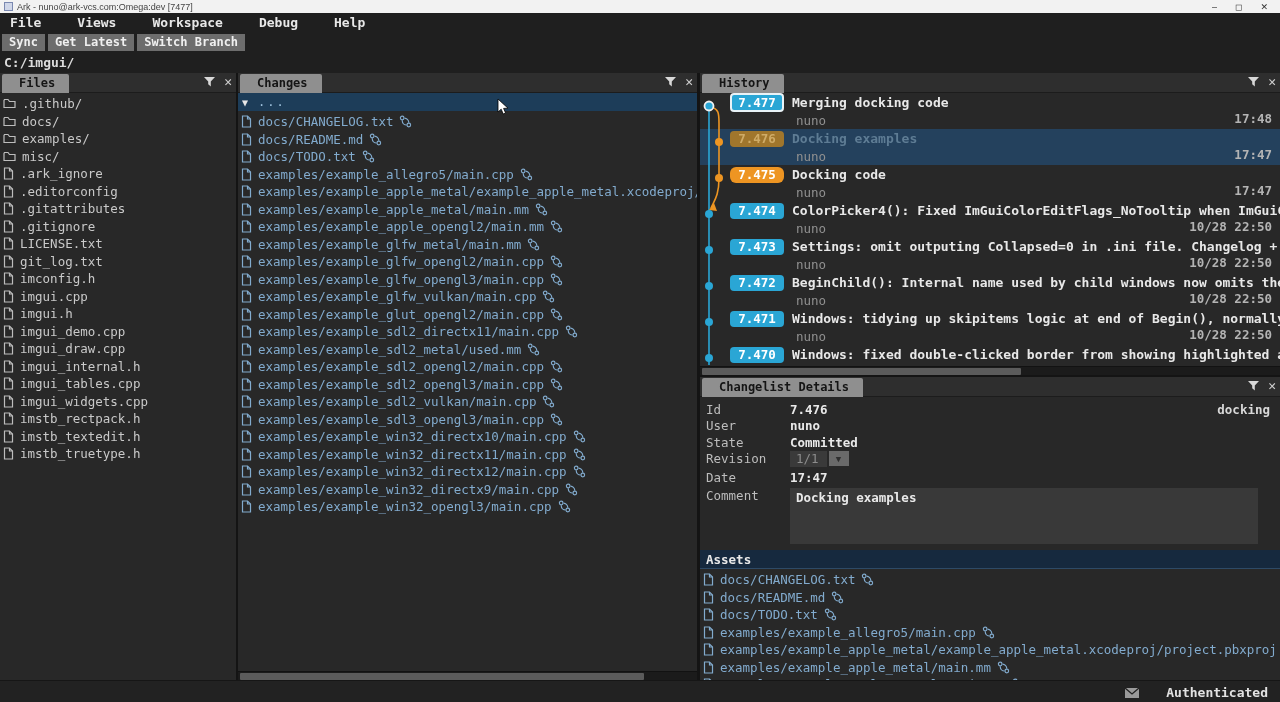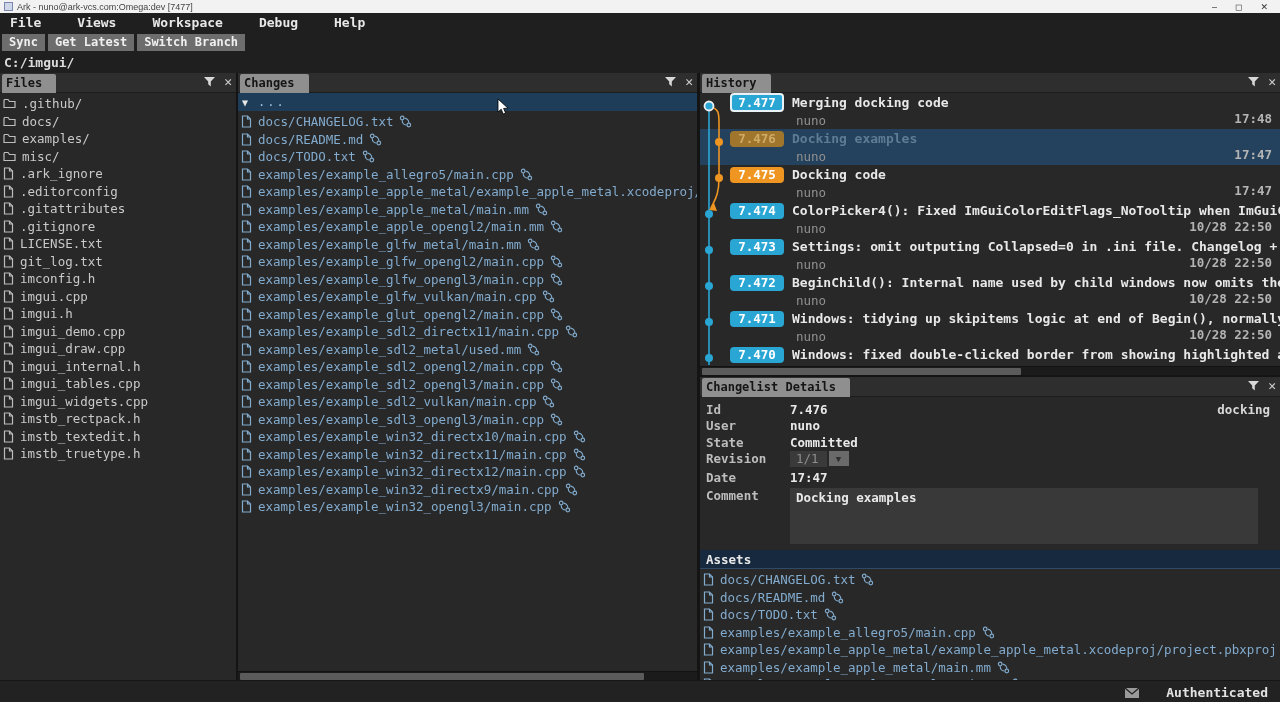--- a/index.html
+++ b/index.html
@@ -23,21 +23,21 @@
   .toolbar { height:20px; background:#1f1f1f; display:flex; align-items:center; gap:3px; padding:0 2px; }
   .tool-btn { background:#6d6d6d; color:#f0f0f0; font-size:12px; font-weight:bold;
     padding:1px 7px 2px 7px; cursor:default; }
   .pathbar { height:21px; background:#1f1f1f; color:#dcdcdc; font-size:13px; font-weight:bold;
     display:flex; align-items:center; padding:0 4px; }
 
   
   .panel { position:absolute; background:#282828; overflow:hidden; }
   .panel-header { height:20px; background:#2e2e2e; position:relative; border-bottom:1px solid #1c1c1c; }
   .panel-tab { display:inline-block; background:#8f8f8f; color:#151515; font-weight:bold;
-    font-size:12px; padding:2px 14px 3px 4px; border-radius:2px 2px 0 0; margin-left:2px; margin-top:1px; }
+    font-size:12px; padding:2px 14px 3px 17px; border-radius:2px 2px 0 0; margin-left:2px; margin-top:1px; }
   .panel-icons { position:absolute; right:4px; top:2px; display:flex; gap:8px; align-items:center; }
   .panel-icons svg { display:block; }
   .close-x { color:#cfcfcf; font-size:13px; line-height:13px; cursor:default; }
 
   
   #files-panel   { left:0;   top:60px;  width:236px; height:607px; }
   #changes-panel { left:238px; top:60px; width:459px; height:607px; }
   #history-panel { left:700px; top:60px; width:580px; height:302px; }
   #details-panel { left:700px; top:364px; width:580px; height:173px; }
   #assets-panel  { left:700px; top:537px; width:580px; height:130px; }
@@ -61,32 +61,32 @@
   .hist-body { position:relative; height:272px; overflow:hidden; }
   .hist-rows { position:absolute; left:0; top:0; width:100%; }
   .hist-row { height:36px; padding-left:30px; position:relative; }
   .hist-row.row-selected { background:#24415d; }
   .hist-line1 { height:19px; display:flex; align-items:center; }
   .hist-line2 { height:17px; display:flex; align-items:center; }
   .badge { min-width:54px; text-align:center; font-size:12.5px; font-weight:bold;
     border-radius:4px; padding:0px 6px 1px 6px; margin-right:8px; color:#fff; }
   .badge-cyan { background:#2aa6d5; }
   .badge-cyan-current { background:#2aa6d5; border:2px solid #e9f3f7; padding:0 4px; }
-  .badge-orange { background:#ee9522; }
+  .badge-orange { background:#ee9522;border-radius:6px; }
   .badge-orange-dim { background:#a0762c; color:#cfab66; }
   .hist-comment { color:#e8e8e8; font-size:13px; font-weight:bold; white-space:nowrap; overflow:hidden; }
   .row-selected .hist-comment { color:#5e7c94; }
   .hist-user { color:#909090; font-size:12.5px; margin-left:66px; }
   .hist-time { position:absolute; right:8px; bottom:3px; color:#b4b4b4; font-size:12.5px; font-weight:bold; }
   #history-graph { position:absolute; left:0; top:0; }
 
   
   .detail-body { position:relative; padding-top:4px; }
   .detail-row { display:flex; height:16.5px; align-items:center; }
-  .d-label { width:90px; padding-left:6px; color:#bdbdbd; font-size:12.5px; font-weight:bold; flex:0 0 auto; }
+  .d-label { width:90px; padding-left:6px; color:#bdbdbd; font-size:12.5px; font-weight:normal; flex:0 0 auto; }
   .d-value { color:#e9e9e9; font-size:12.5px; font-weight:bold; }
   .d-branch { position:absolute; right:10px; top:5px; color:#d8d8d8; font-size:12.5px; font-weight:bold; }
   .rev-box { background:#3a3a3a; color:#8d8d8d; padding:0 8px 1px 6px; font-size:12.5px; }
   .rev-drop { width:20px; height:15px; background:#6a6a6a; margin-left:2px; display:flex;
     align-items:center; justify-content:center; color:#2e2e2e; font-size:9px; cursor:default; }
   .comment-row { display:flex; margin-top:2px; }
   .comment-box { background:#393939; width:468px; height:56px; color:#e9e9e9;
     font-size:12.5px; font-weight:bold; padding:2px 6px; }
 
   

